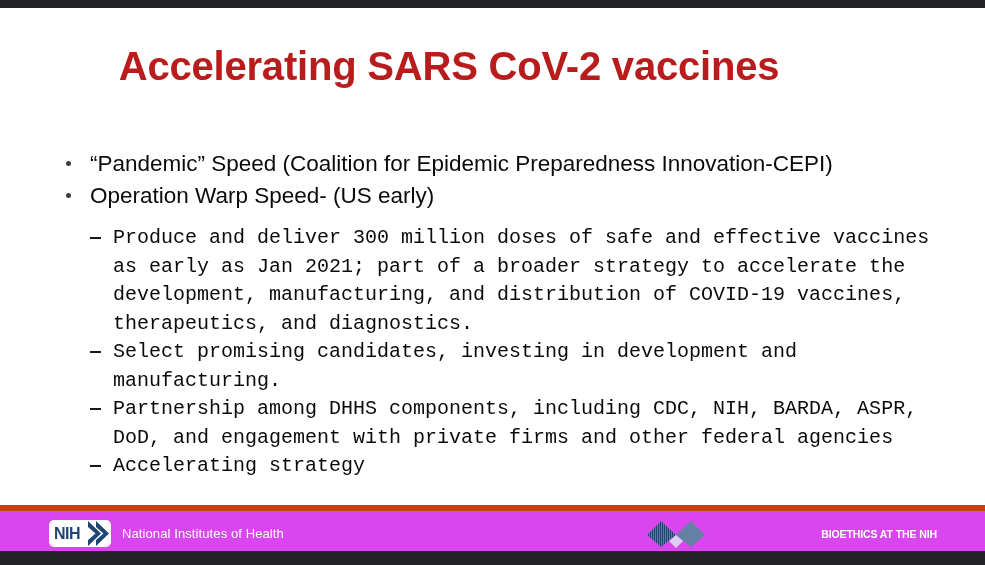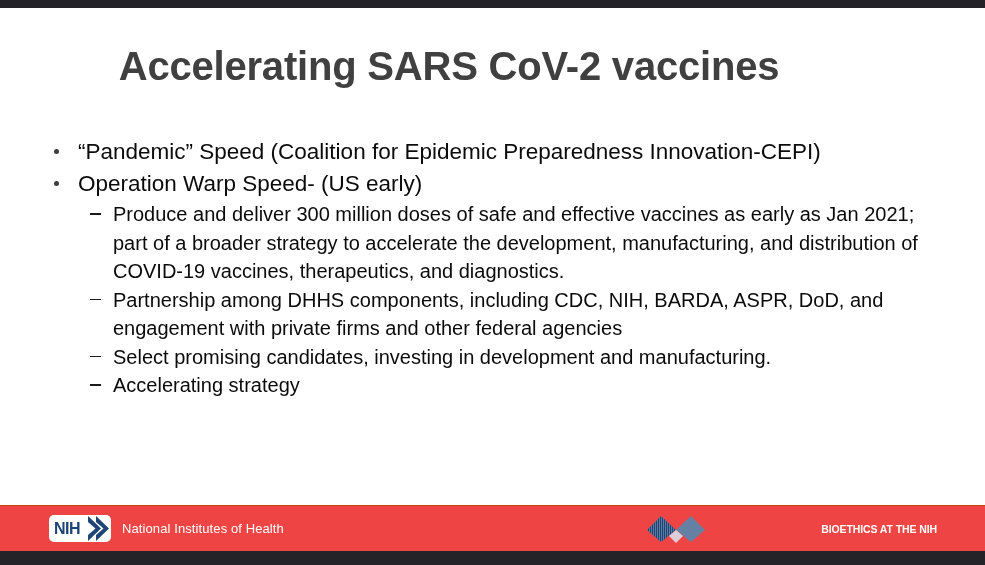--- a/index.html
+++ b/index.html
@@ -34,36 +34,36 @@
 
   
   .slide-title {
     position: absolute;
     left: 0;
     top: 44px;
     width: 898px;
     text-align: center;
     font-size: 40px;
     font-weight: bold;
-    color: #404040;
+    color: #b91c1c;
     letter-spacing: -0.2px;
     white-space: nowrap;
   }
 
   
   .body-area {
     position: absolute;
     left: 44px;
     top: 136px;
     width: 900px;
   }
 
   ul.level1 {
     list-style: none;
-    margin: 0;
+    margin: 12px;
     padding: 0;
   }
   li.bullet1 {
     position: relative;
     padding-left: 34px;
     font-size: 22.5px;
     line-height: 32px;
     color: #0b0b0b;
     margin-bottom: 0px;
   }
@@ -74,20 +74,21 @@
     width: 5px;
     height: 5px;
     border-radius: 50%;
     background: #3d3d3d;
   }
 
   ul.level2 {
     list-style: none;
     margin: 0;
     padding: 0;
+    font-family: Liberation Mono, monospace;
   }
   li.bullet2 {
     position: relative;
     padding-left: 69px;
     font-size: 20px;
     line-height: 28.5px;
     color: #0b0b0b;
   }
   li.bullet2 > .dash {
     position: absolute;
@@ -98,22 +99,22 @@
     background: #1a1a1a;
   }
 
   
   .footer {
     position: absolute;
     left: 0;
     top: 505px;
     width: 985px;
     height: 46px;
-    background: #ef4444;
-    border-top: 1px solid #c2410c;
+    background: #d946ef;
+    border-top: 6px solid #c2410c;
   }
   .nih-logo-group {
     position: absolute;
     left: 49px;
     top: 9px;
     display: flex;
     align-items: center;
   }
   .nih-badge {
     width: 62px;
@@ -195,25 +196,25 @@
 
     </ul>
 
     <ul class="level2">
       <li class="bullet2">
         <span class="dash"></span>
         <span>Produce and deliver 300 million doses of safe and effective vaccines as early as Jan 2021; part of a broader strategy to accelerate the development, manufacturing, and distribution of COVID-19 vaccines, therapeutics, and diagnostics.</span>
       </li>
       <li class="bullet2">
         <span class="dash"></span>
+        <span>Select promising candidates, investing in development and manufacturing.</span>
+      </li>
+      <li class="bullet2">
+        <span class="dash"></span>
         <span>Partnership among DHHS components, including CDC, NIH, BARDA, ASPR, DoD, and engagement with private firms and other federal agencies</span>
-      </li>
-      <li class="bullet2">
-        <span class="dash"></span>
-        <span>Select promising candidates, investing in development and manufacturing.</span>
       </li>
       <li class="bullet2">
         <span class="dash"></span>
         <span>Accelerating strategy</span>
       </li>
     </ul>
   </div>
 
   <div class="footer">
 

